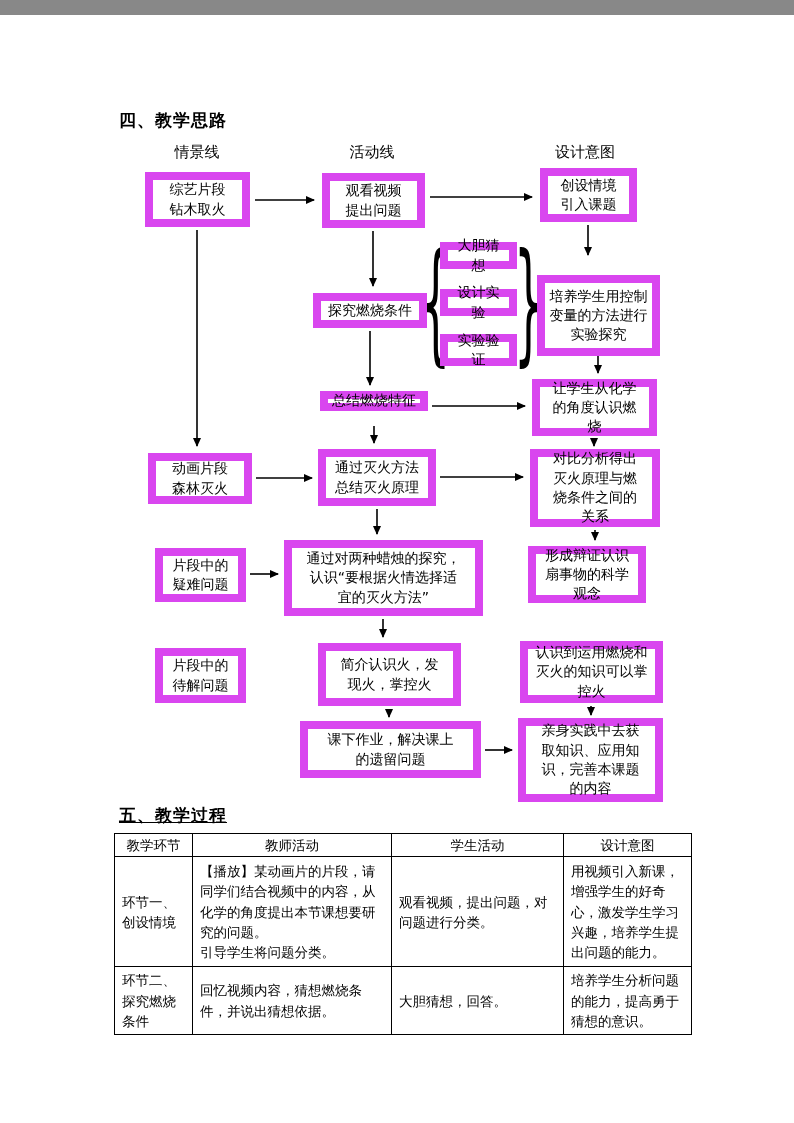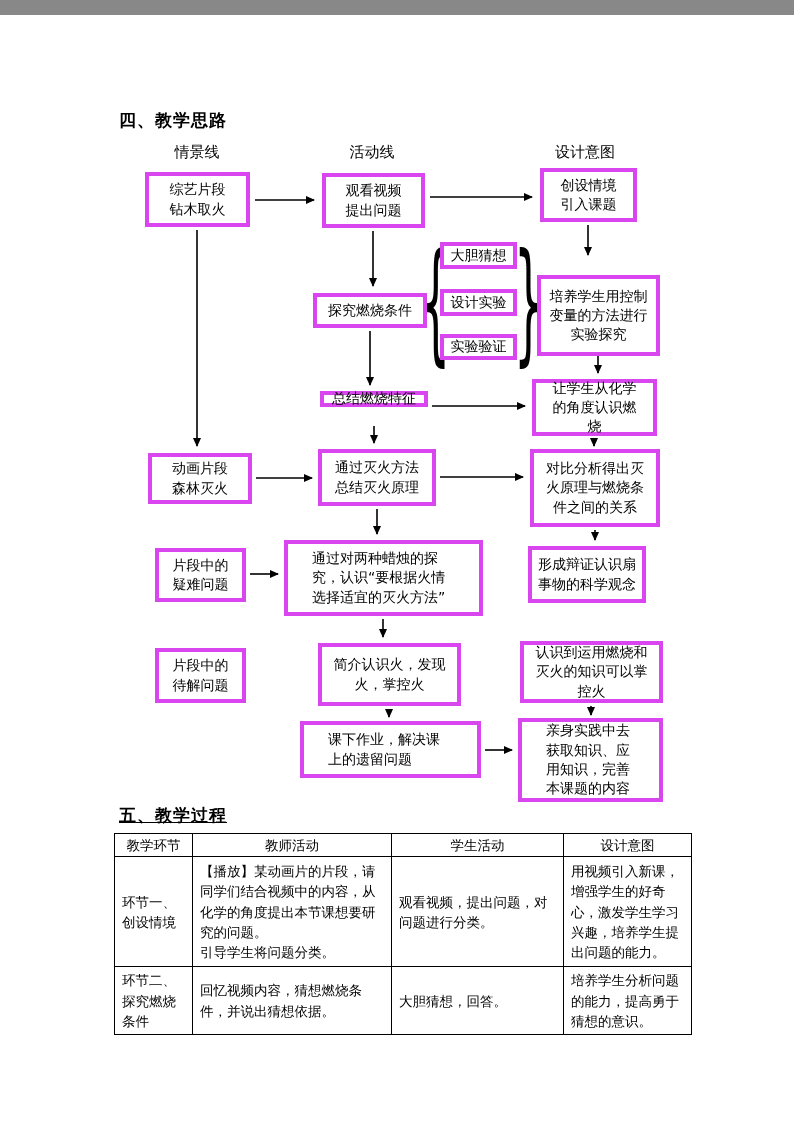--- a/index.html
+++ b/index.html
@@ -5,26 +5,26 @@
   html,body{margin:0;padding:0;}
   body{background:#888;}
   .page{
     position:relative;width:794px;height:1123px;background:#fff;
     font-family:"DejaVu Sans","Liberation Sans",sans-serif;color:#000;
     margin:15px auto;overflow:hidden;
   }
   .sec-title{position:absolute;font-size:17px;font-weight:bold;letter-spacing:1px;}
   .col-label{position:absolute;font-size:15px;white-space:nowrap;transform:translateX(-50%);}
   .fbox{
-    position:absolute;box-sizing:border-box;border:4px solid #d946ef;background:#fff;
+    position:absolute;box-sizing:border-box;border:8px solid #d946ef;background:#fff;
     display:flex;align-items:center;justify-content:center;
     font-size:14px;line-height:1.38;text-align:center;white-space:pre-line;
     padding:2px 4px;
   }
-  .fbox.ta-l{justify-content:flex-start;text-align:left;padding:4px 24px;}
+  .fbox.ta-l{justify-content:flex-start;text-align:center;padding:4px 14px;}
   .arrows{position:absolute;left:0;top:0;width:794px;height:800px;pointer-events:none;}
   .brace{
     position:absolute;font-size:46px;line-height:1;width:22px;text-align:center;
     transform:scaleY(2.85);transform-origin:50% 50%;font-weight:400;
   }
   table.proc{
     position:absolute;left:114px;top:818px;width:577px;
     border-collapse:collapse;table-layout:fixed;
     font-size:13.5px;line-height:1.5;
   }
@@ -82,21 +82,21 @@
 
   <div class="fbox" style="left:145px;top:157px;width:105px;height:55px;">综艺片段
 钻木取火</div>
   <div class="fbox" style="left:322px;top:158px;width:103px;height:55px;">观看视频
 提出问题</div>
   <div class="fbox" style="left:540px;top:153px;width:97px;height:54px;">创设情境
 引入课题</div>
 
   <div class="fbox" style="left:440px;top:227px;width:77px;height:27px;">大胆猜想</div>
   <div class="fbox" style="left:440px;top:274px;width:77px;height:27px;">设计实验</div>
-  <div class="fbox" style="left:440px;top:319px;width:77px;height:26px;">实验验证</div>
+  <div class="fbox" style="left:440px;top:319px;width:77px;height:32px;">实验验证</div>
 
   <div class="fbox" style="left:313px;top:278px;width:114px;height:35px;">探究燃烧条件</div>
   <div class="fbox" style="left:537px;top:260px;width:123px;height:81px;">培养学生用控制变量的方法进行实验探究</div>
 
   <div class="fbox" style="left:320px;top:376px;width:108px;height:16px;">总结燃烧特征</div>
   <div class="fbox" style="left:532px;top:364px;width:125px;height:57px;padding:2px 10px;">让学生从化学的角度认识燃烧</div>
 
   <div class="fbox" style="left:530px;top:434px;width:130px;height:78px;padding:2px 12px;">对比分析得出灭火原理与燃烧条件之间的关系</div>
   <div class="fbox" style="left:318px;top:434px;width:118px;height:57px;">通过灭火方法
 总结灭火原理</div>

